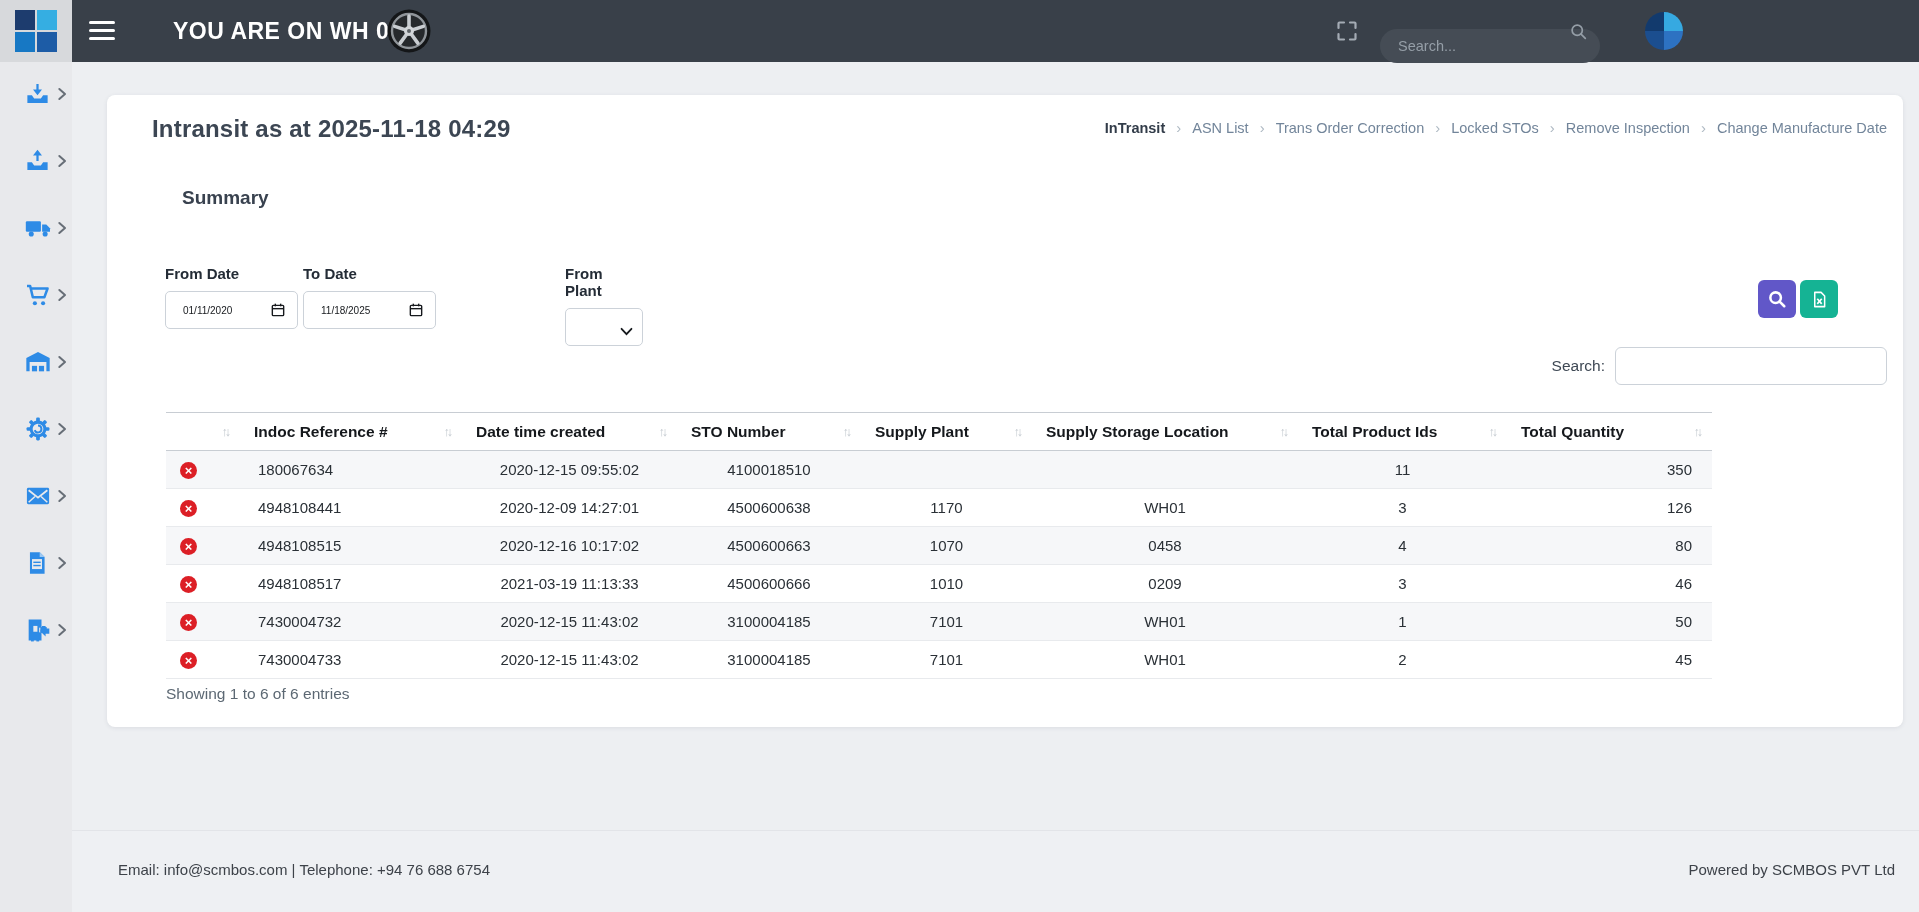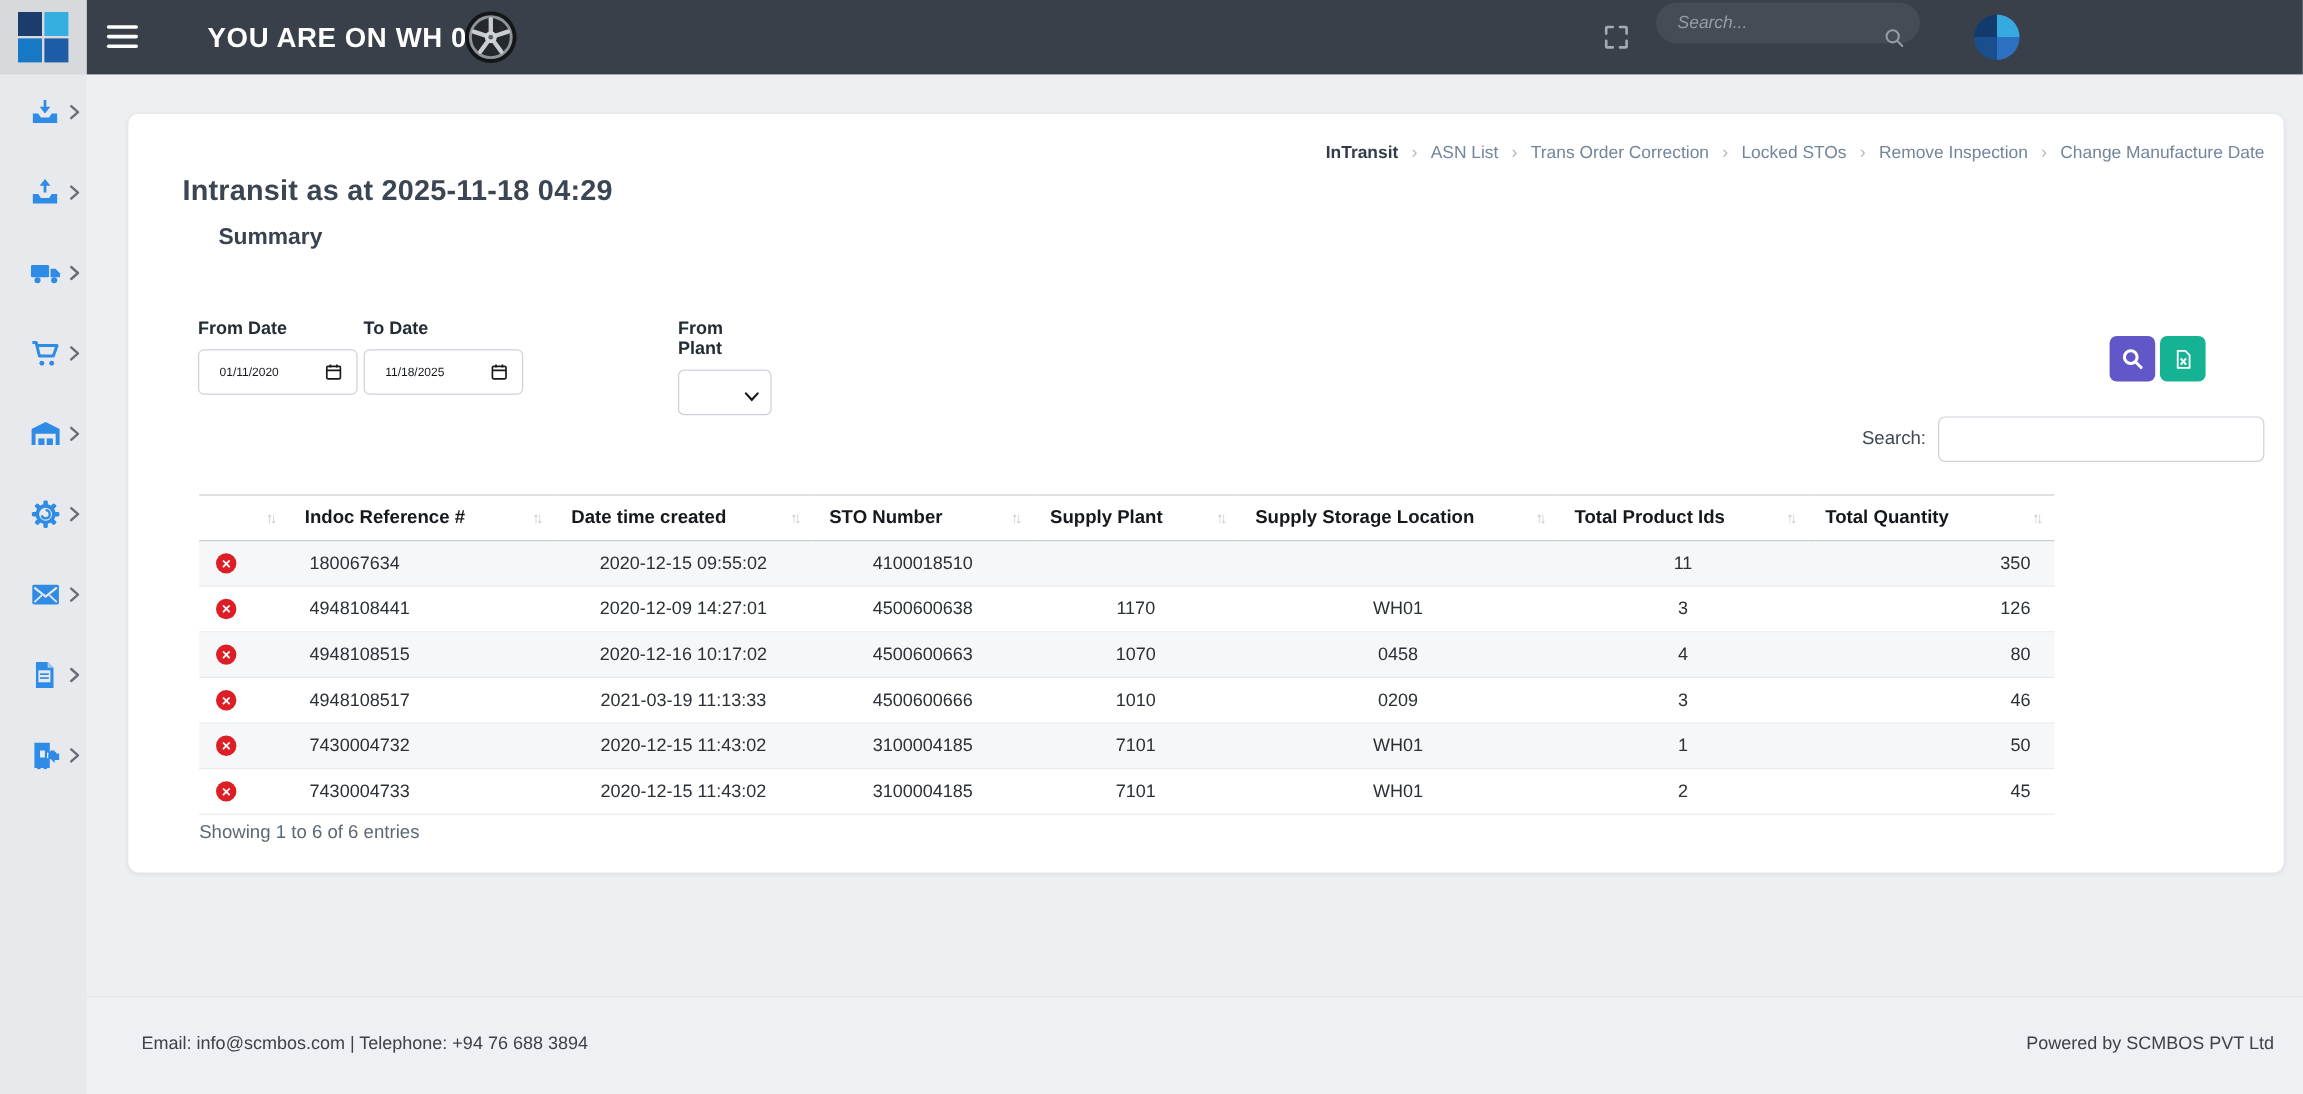--- a/index.html
+++ b/index.html
@@ -10,24 +10,24 @@
   .topbar { position:absolute; left:72px; top:0; width:1847px; height:62px;
             background:#394049; display:flex; align-items:center; z-index:5; }
   .hamburger { position:absolute; left:17px; top:21px; width:26px; height:20px;
                cursor:pointer; }
   .hamburger span { display:block; width:26px; height:3.2px; background:#fff;
                     border-radius:2px; margin-bottom:4.6px; }
   .wh-banner { position:absolute; left:101px; top:0; height:62px; line-height:62px;
                color:#fff; font-size:23px; font-weight:700; letter-spacing:.5px; }
   .wheel { position:absolute; left:315px; top:9px; }
   .fullscreen { position:absolute; left:1263px; top:19px; width:24px; height:24px; cursor:pointer; }
-  .hdr-search { position:absolute; left:1308px; top:2px; width:220px; height:34px;
+  .hdr-search { position:absolute; left:1308px; top:29px; width:220px; height:34px;
                 background:#454c55; border:none; border-radius:17px; color:#d7dbe0;
                 font-size:14.5px; padding:0 40px 0 18px; outline:none;
-                font-family:"Liberation Sans", sans-serif;font-style:italic; }
+                font-family:"Liberation Sans", sans-serif; }
   .hdr-search::placeholder { color:#959ea7; }
   .hdr-search-icon { position:absolute; left:1498px; top:23px; }
   .avatar { position:absolute; left:1573px; top:12px; width:38px; height:38px;
             border-radius:50%;
             background:conic-gradient(#36a9e1 0 25%, #2d72c2 25% 50%, #1b4e8f 50% 75%, #123a6d 75%);
             cursor:pointer; }
   .user-wrap { position:absolute; left:1620px; top:0; height:62px; display:flex;
                align-items:center; gap:7px; cursor:pointer; }
   .user-name { color:#e9ecef; font-size:15px; }
 
@@ -41,21 +41,21 @@
   .logo-grid i { display:block; }
   .nav-item { position:relative; width:72px; height:67px; cursor:pointer;
               display:flex; align-items:center; }
   .nav-item .ic { position:absolute; left:24px; top:50%; transform:translateY(-50%); }
   .nav-item .chev { position:absolute; left:54px; top:50%; transform:translateY(-50%); }
 
   
   .card { position:absolute; left:107px; top:95px; width:1796px; height:632px;
           background:#fff; border-radius:8px; box-shadow:0 1px 4px rgba(60,70,85,.10); }
   .page-title { position:absolute; left:45px; top:20px; font-size:24px; font-weight:700;
-                color:#3c4653; letter-spacing:.2px;margin-top:31px; }
+                color:#3c4653; letter-spacing:.2px; }
   .breadcrumb { position:absolute; right:16px; top:24px; display:flex; align-items:center;
                 gap:11px; font-size:14.5px; }
   .crumb { color:#72859a; cursor:pointer; }
   .crumb.active { color:#323c49; font-weight:700; cursor:default; }
   .crumb-sep { color:#aeb9c3; font-size:15px; }
   .section-title { position:absolute; left:75px; top:92px; font-size:19px; font-weight:700;
                    color:#39424f; }
 
   
   .filter { position:absolute; top:170px; }
@@ -441,15 +441,15 @@
      <td class="c">2</td>
      <td class="r">45</td>
         </tr>
       </tbody>
   </table>
 
   <div class="showing">Showing 1 to 6 of 6 entries</div>
 </div>
 
 <div class="footer">
-  <div class="f-left">Email: info@scmbos.com | Telephone: +94 76 688 3894</div>
+  <div class="f-left">Email: info@scmbos.com | Telephone: +94 76 688 6754</div>
   <div class="f-right">Powered by SCMBOS PVT Ltd</div>
 </div>
 
 </body></html>

